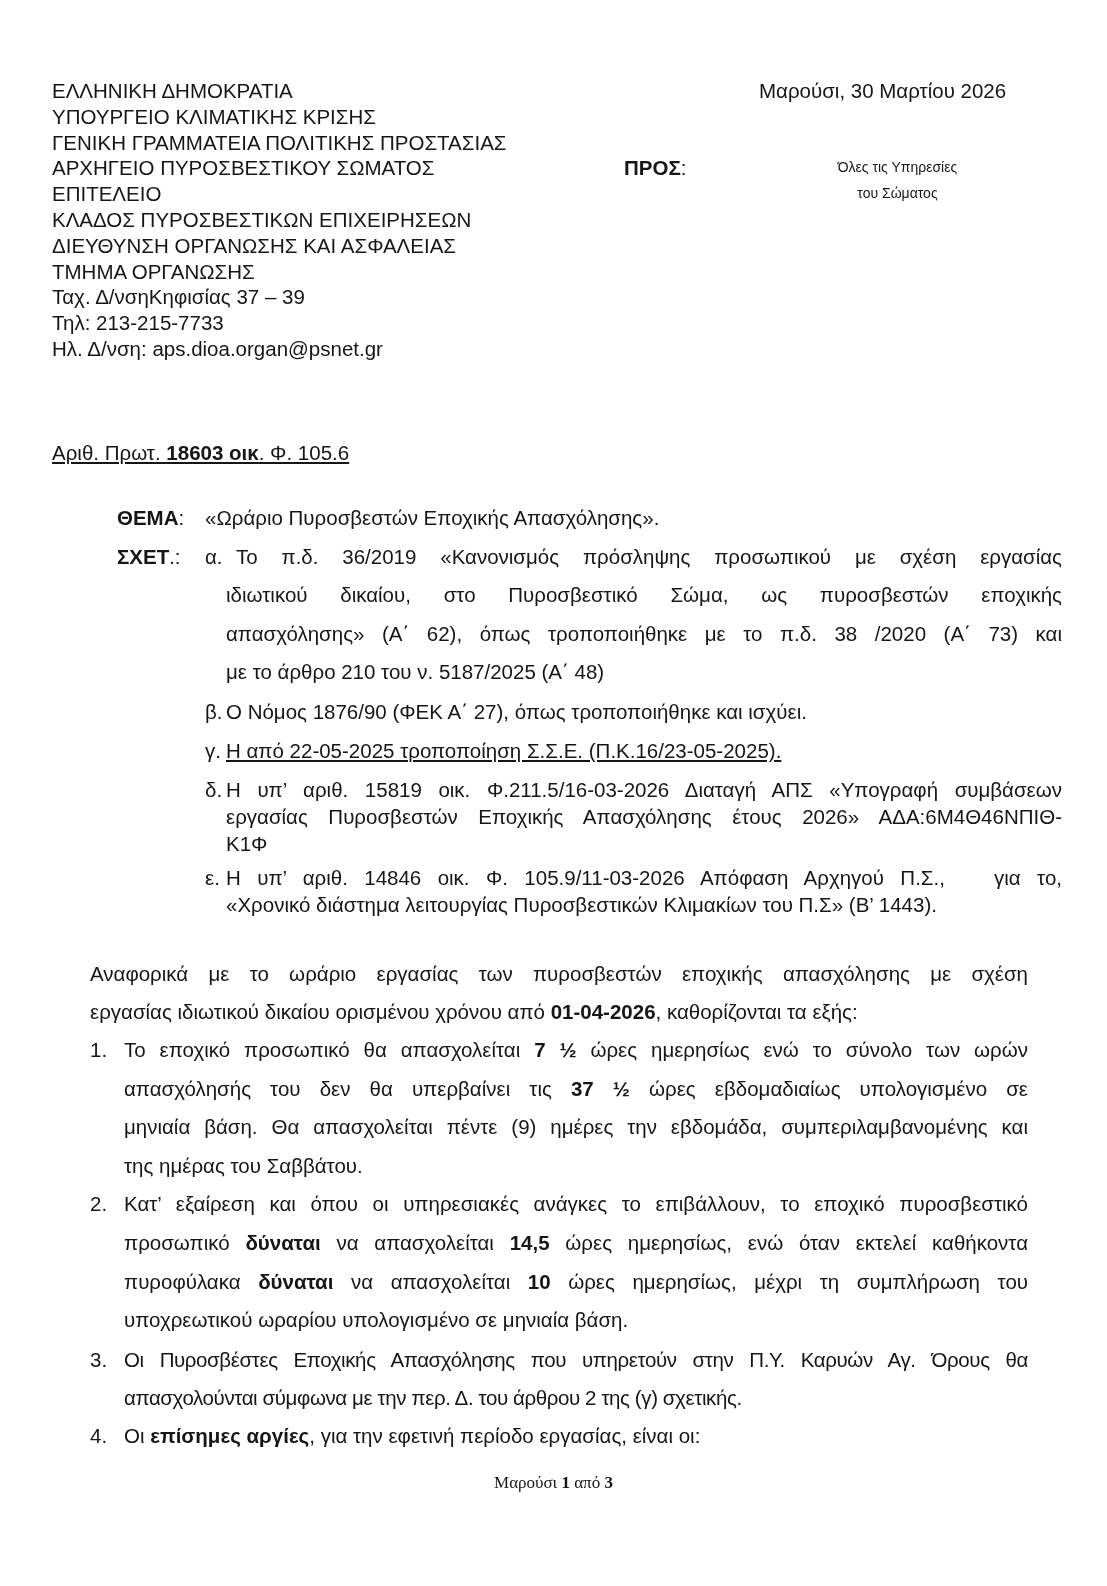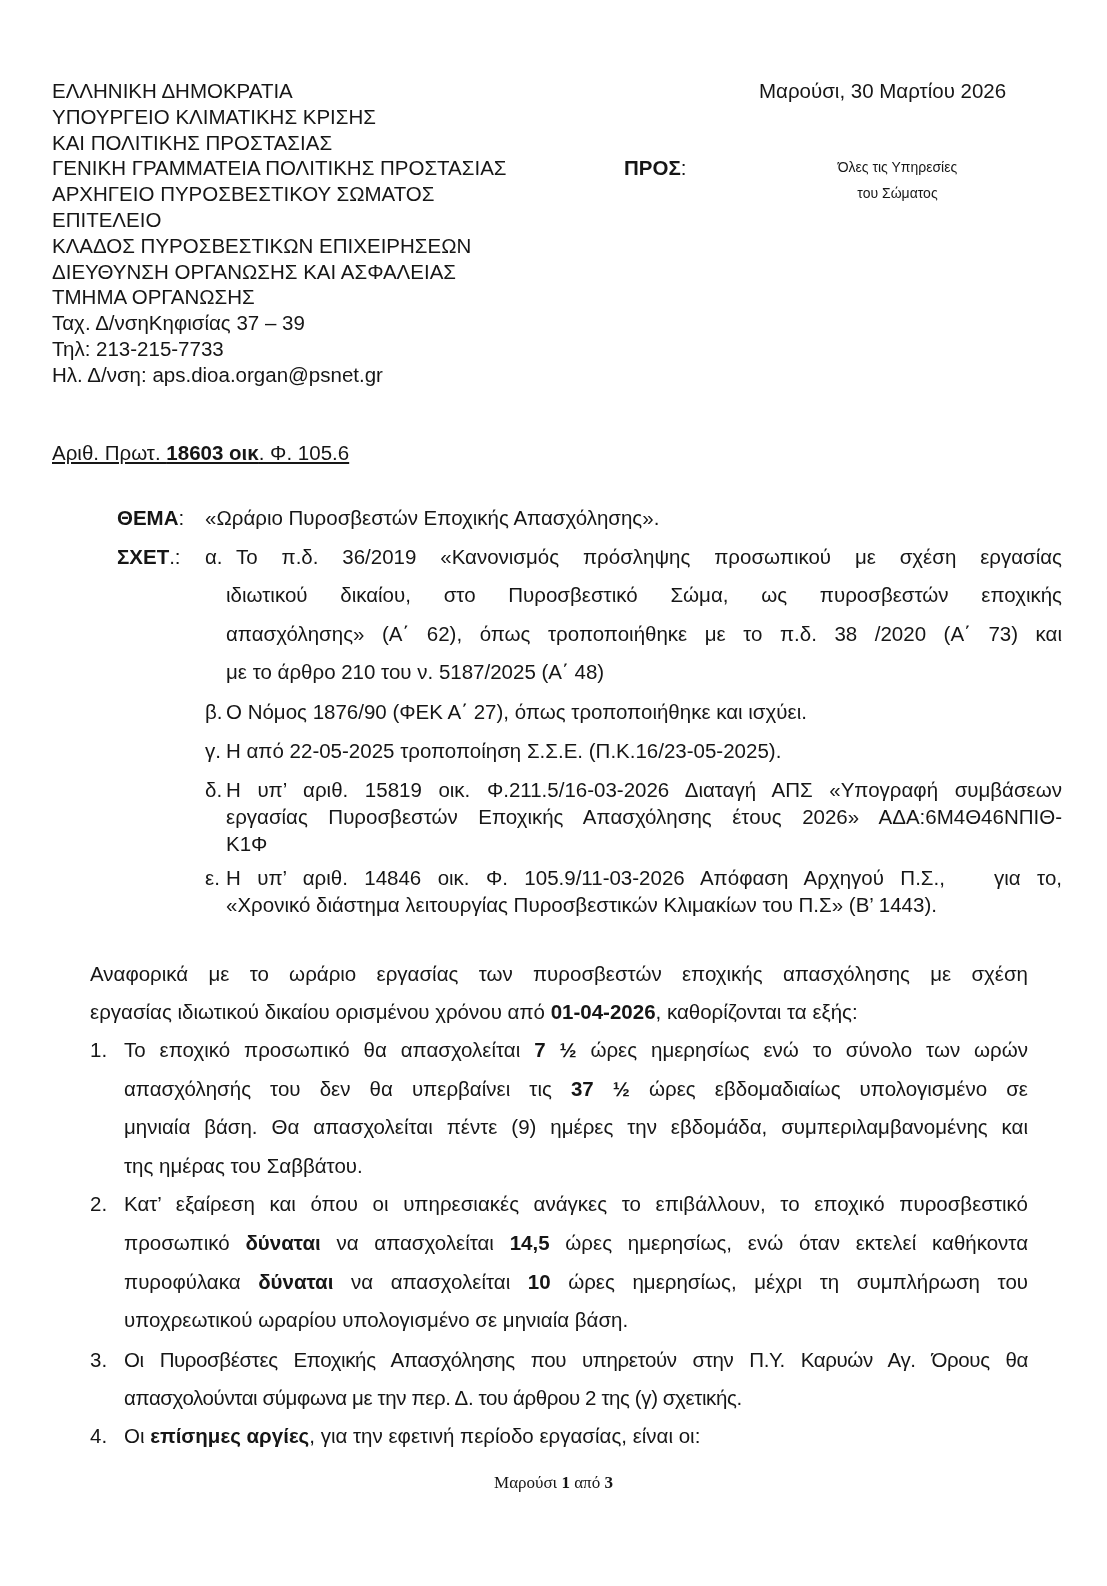--- a/index.html
+++ b/index.html
@@ -23,21 +23,20 @@
     .footer { position: absolute; left: 0; width: 1107px; top: 1473px; text-align: center;
       font-family: "Liberation Serif", serif; font-size: 17px; }
     .footer b { font-weight: bold; }
   </style>
 </head>
 <body>
 
 <div class="hdr-block">
   <div class="hdr-line">ΕΛΛΗΝΙΚΗ ΔΗΜΟΚΡΑΤΙΑ</div>
   <div class="hdr-line">ΥΠΟΥΡΓΕΙΟ ΚΛΙΜΑΤΙΚΗΣ ΚΡΙΣΗΣ</div>
-  <div class="hdr-line">ΚΑΙ ΠΟΛΙΤΙΚΗΣ ΠΡΟΣΤΑΣΙΑΣ</div>
   <div class="hdr-line">ΓΕΝΙΚΗ ΓΡΑΜΜΑΤΕΙΑ ΠΟΛΙΤΙΚΗΣ ΠΡΟΣΤΑΣΙΑΣ</div>
   <div class="hdr-line">ΑΡΧΗΓΕΙΟ ΠΥΡΟΣΒΕΣΤΙΚΟΥ ΣΩΜΑΤΟΣ</div>
   <div class="hdr-line">ΕΠΙΤΕΛΕΙΟ</div>
   <div class="hdr-line">ΚΛΑΔΟΣ ΠΥΡΟΣΒΕΣΤΙΚΩΝ ΕΠΙΧΕΙΡΗΣΕΩΝ</div>
   <div class="hdr-line">ΔΙΕΥΘΥΝΣΗ ΟΡΓΑΝΩΣΗΣ ΚΑΙ ΑΣΦΑΛΕΙΑΣ</div>
   <div class="hdr-line">ΤΜΗΜΑ ΟΡΓΑΝΩΣΗΣ</div>
   <div class="hdr-line">Ταχ. Δ/νσηΚηφισίας 37 – 39</div>
   <div class="hdr-line">Τηλ: 213-215-7733</div>
   <div class="hdr-line">Ηλ. Δ/νση: aps.dioa.organ@psnet.gr</div>
 </div>
@@ -60,21 +59,21 @@
 <div class="text-line" style="left:205px; top:545px;">α.</div>
 <div class="just" style="left:236px; top:545px; width:826px;">Το π.δ. 36/2019 «Κανονισμός πρόσληψης προσωπικού με σχέση εργασίας</div>
 <div class="just" style="left:226px; top:583px; width:836px;">ιδιωτικού δικαίου, στο Πυροσβεστικό Σώμα, ως πυροσβεστών εποχικής</div>
 <div class="just" style="left:226px; top:622px; width:836px;">απασχόλησης» (Α΄ 62), όπως τροποποιήθηκε με το π.δ. 38 /2020 (Α΄ 73) και</div>
 <div class="text-line" style="left:226px; top:660px;">με το άρθρο 210 του ν. 5187/2025 (Α΄ 48)</div>
 
 <div class="text-line" style="left:205px; top:700px;">β.</div>
 <div class="text-line" style="left:226px; top:700px;">Ο Νόμος 1876/90 (ΦΕΚ Α΄ 27), όπως τροποποιήθηκε και ισχύει.</div>
 
 <div class="text-line" style="left:205px; top:739px;">γ.</div>
-<div class="text-line" style="left:226px; top:739px;">Η από 22-05-2025 τροποποίηση Σ.Σ.Ε. (Π.Κ.16/23-05-2025).</div>
+<div class="text-line" style="left:226px; top:739px;text-decoration:underline;">Η από 22-05-2025 τροποποίηση Σ.Σ.Ε. (Π.Κ.16/23-05-2025).</div>
 
 <div class="text-line" style="left:205px; top:778px;">δ.</div>
 <div class="just" style="left:226px; top:778px; width:836px;">Η υπ’ αριθ. 15819 οικ. Φ.211.5/16-03-2026 Διαταγή ΑΠΣ «Υπογραφή συμβάσεων</div>
 <div class="just" style="left:226px; top:805px; width:836px;">εργασίας Πυροσβεστών Εποχικής Απασχόλησης έτους 2026» ΑΔΑ:6Μ4Θ46ΝΠΙΘ-</div>
 <div class="text-line" style="left:226px; top:832px;">Κ1Φ</div>
 
 <div class="text-line" style="left:205px; top:866px;">ε.</div>
 <div class="just" style="left:226px; top:866px; width:836px; white-space:pre; text-align-last:justify;">Η υπ’ αριθ. 14846 οικ. Φ. 105.9/11-03-2026 Απόφαση Αρχηγού Π.Σ.,   για το,</div>
 <div class="text-line" style="left:226px; top:893px;">«Χρονικό διάστημα λειτουργίας Πυροσβεστικών Κλιμακίων του Π.Σ» (Β’ 1443).</div>
 

